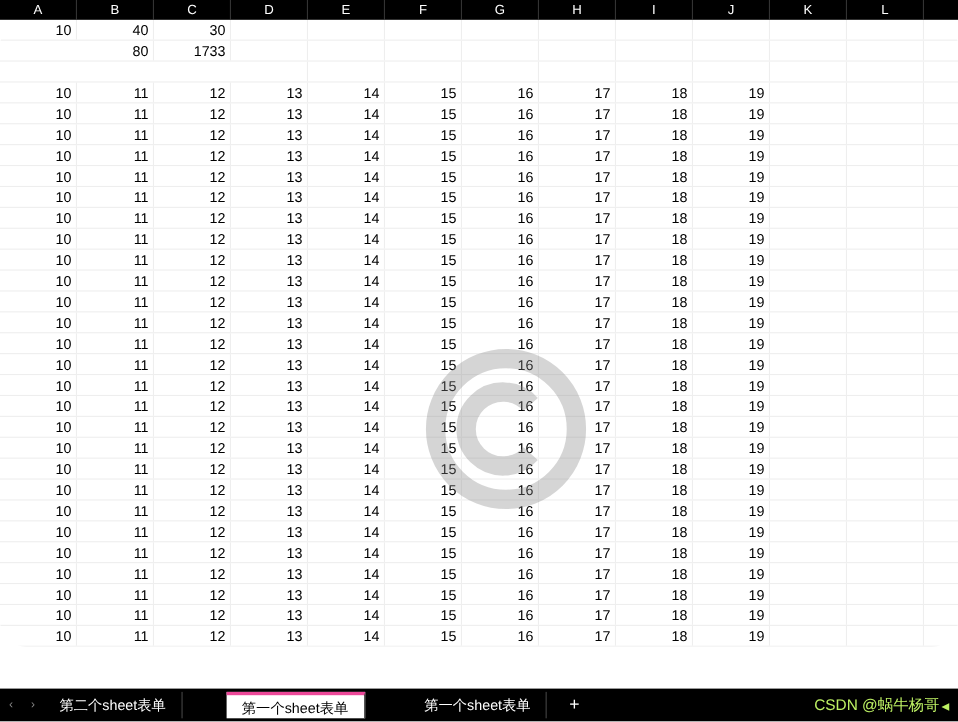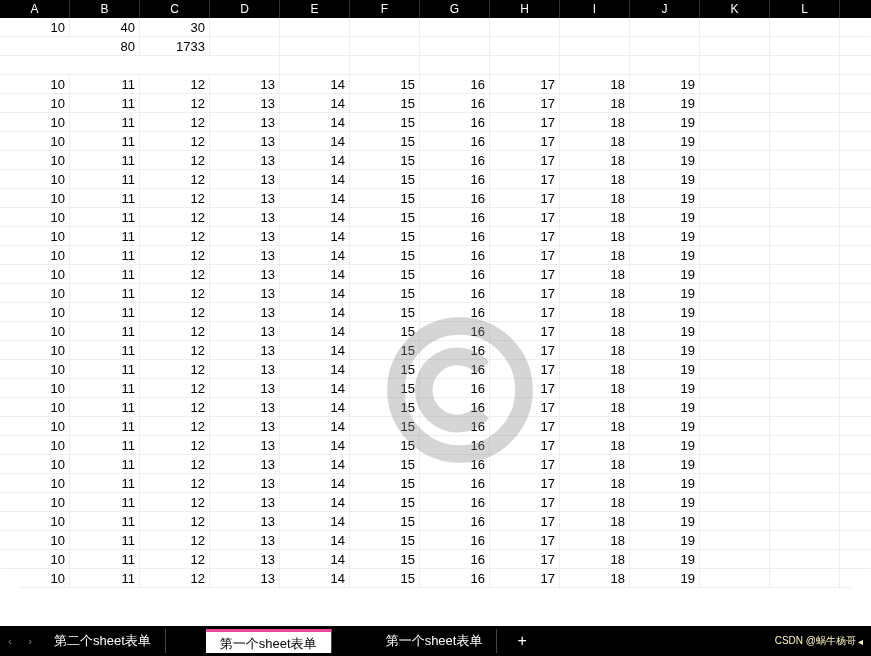--- a/index.html
+++ b/index.html
@@ -16,21 +16,21 @@
 
 .corner { position: relative; text-align: right; }
 .corner::before { content: ""; position: absolute; top: 0; left: 0; width: 0; height: 0; border-top: 6px solid #0a7a3a; border-right: 6px solid transparent; }
 
 .footer { position: absolute; bottom: 0; left: 0; right: 0; height: 30px; background: #000; color: #fff; display: flex; align-items: center; }
 .nav-btn { width: 20px; text-align: center; color: #888; cursor: pointer; font-size: 11px; }
 .tabs { display: flex; align-items: center; height: 100%; gap: 40px; }
 .tab { padding: 0 14px; height: 24px; line-height: 24px; border-right: 1px solid #444; cursor: pointer; font-size: 13px; background: #000; color: #fff; }
 .tab.active { background: #fff; color: #000; border-top: 3px solid #ec4899; }
 .add-tab { padding: 0 20px; cursor: pointer; color: #fff; font-size: 16px; }
-.attrib { margin-left: auto; padding-right: 8px; color: #fef9c3; font-size: 10px; display: flex; align-items: center; gap: 2px; }
+.attrib { margin-left: auto; padding-right: 8px; color: #bef264; font-size: 14px; display: flex; align-items: center; gap: 2px; }
 
 .watermark { position: absolute; top: 310px; left: 380px; pointer-events: none; opacity: 0.35; }
 .watermark svg { width: 160px; height: 160px; }
 
 
 .cA { width: 70px; } .cB { width: 70px; } .cC { width: 70px; } .cD { width: 70px; }
 .cE { width: 70px; } .cF { width: 70px; } .cG { width: 70px; } .cH { width: 70px; }
 .cI { width: 70px; } .cJ { width: 70px; } .cK { width: 70px; } .cL { width: 70px; }
 </style>
 </head>

